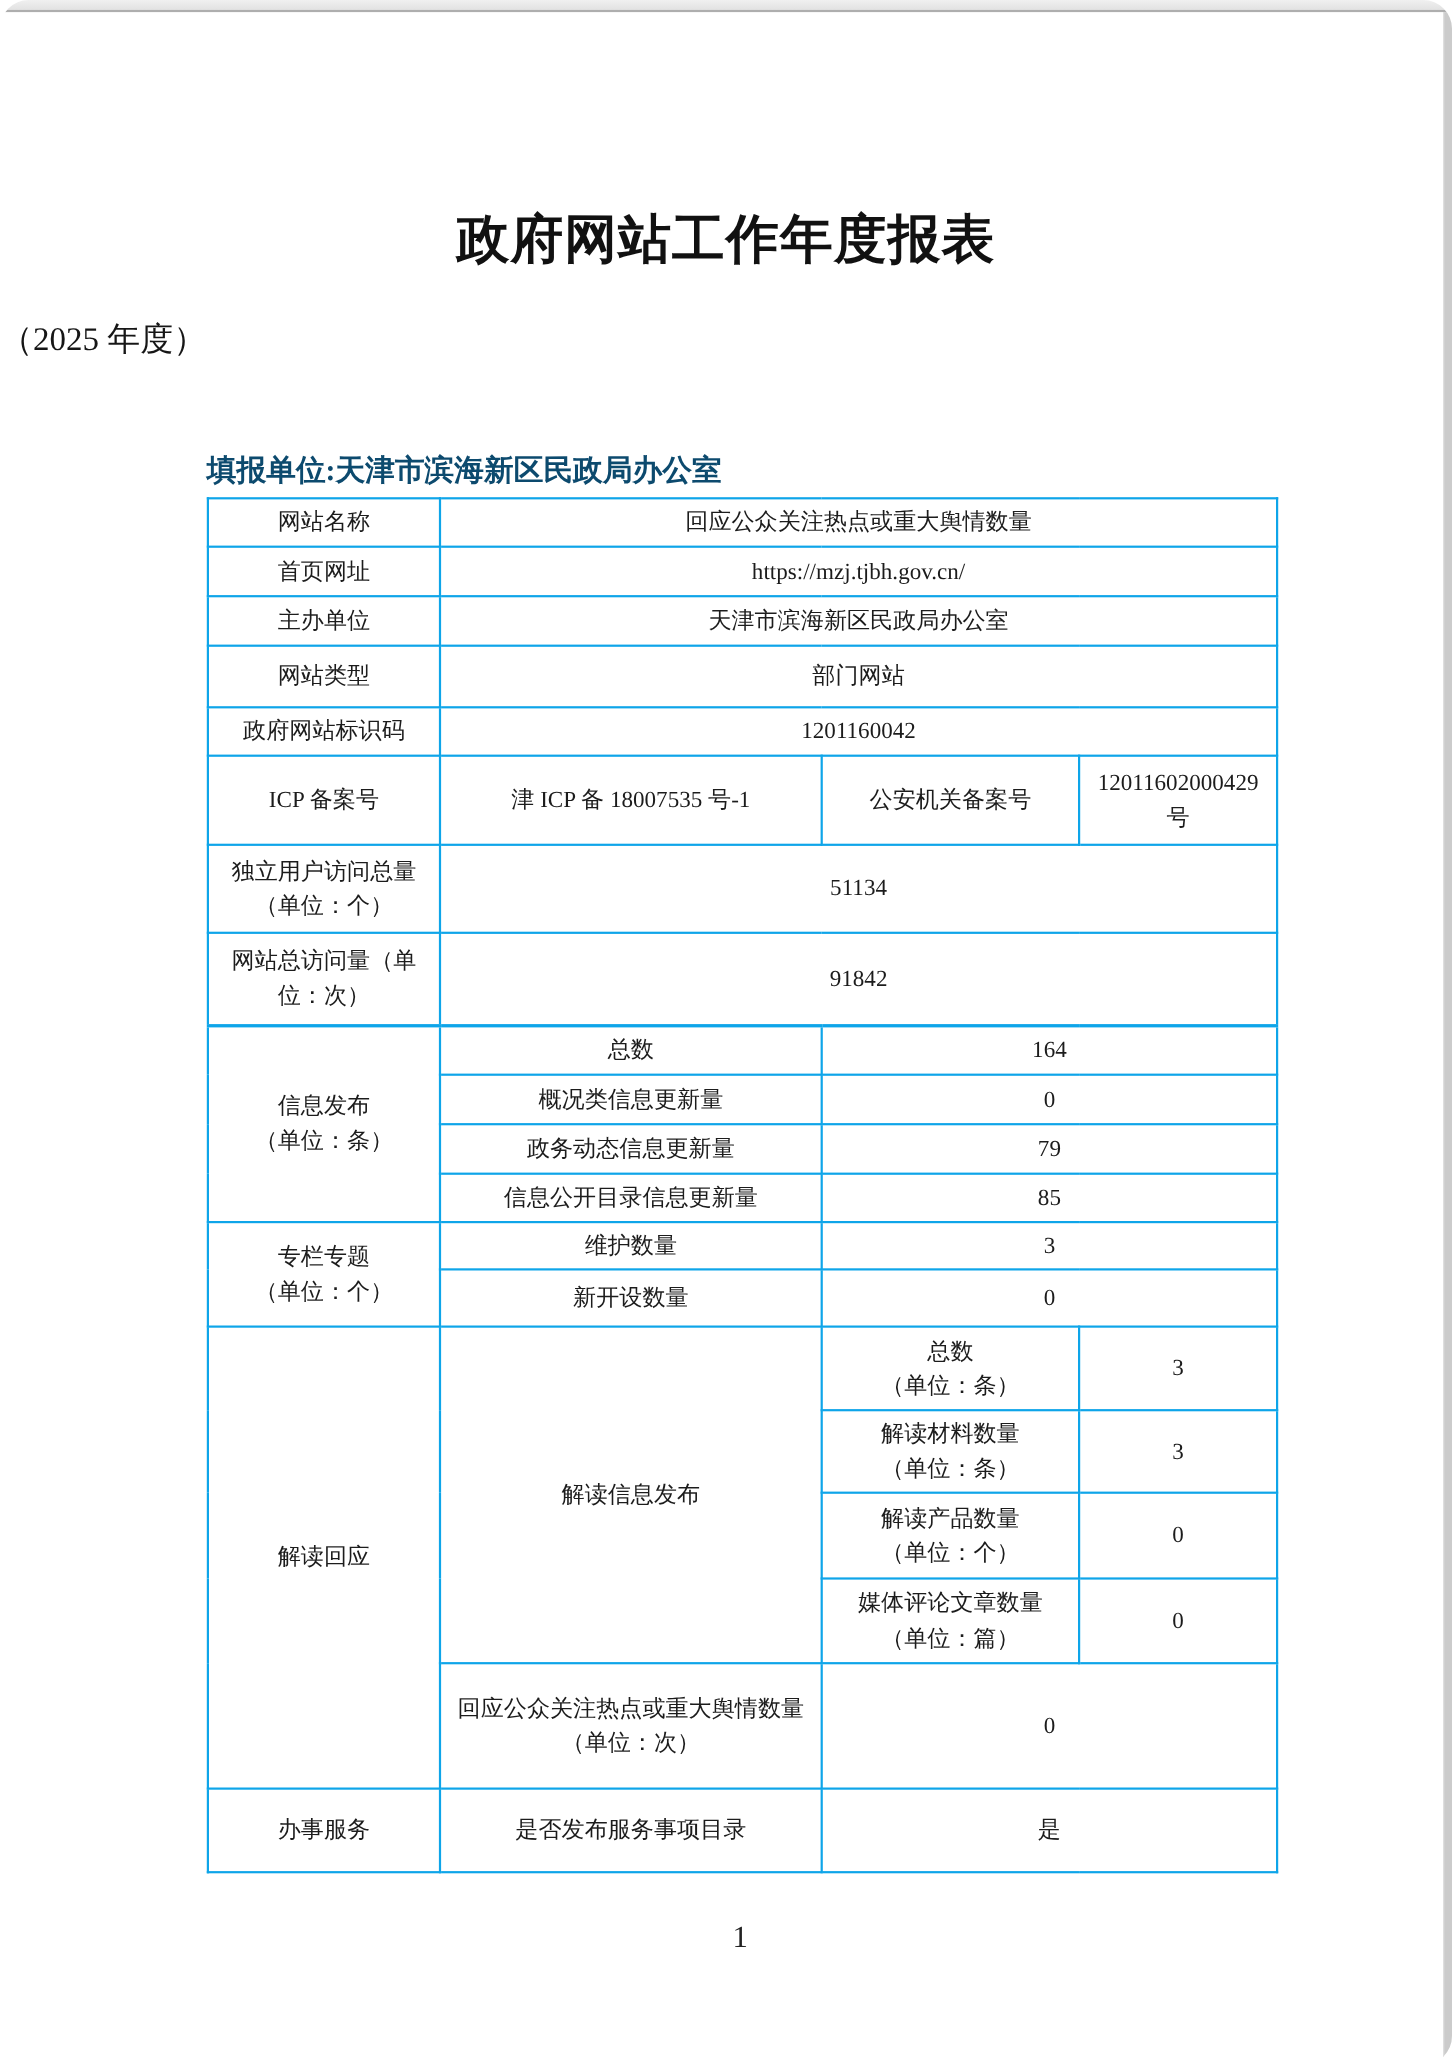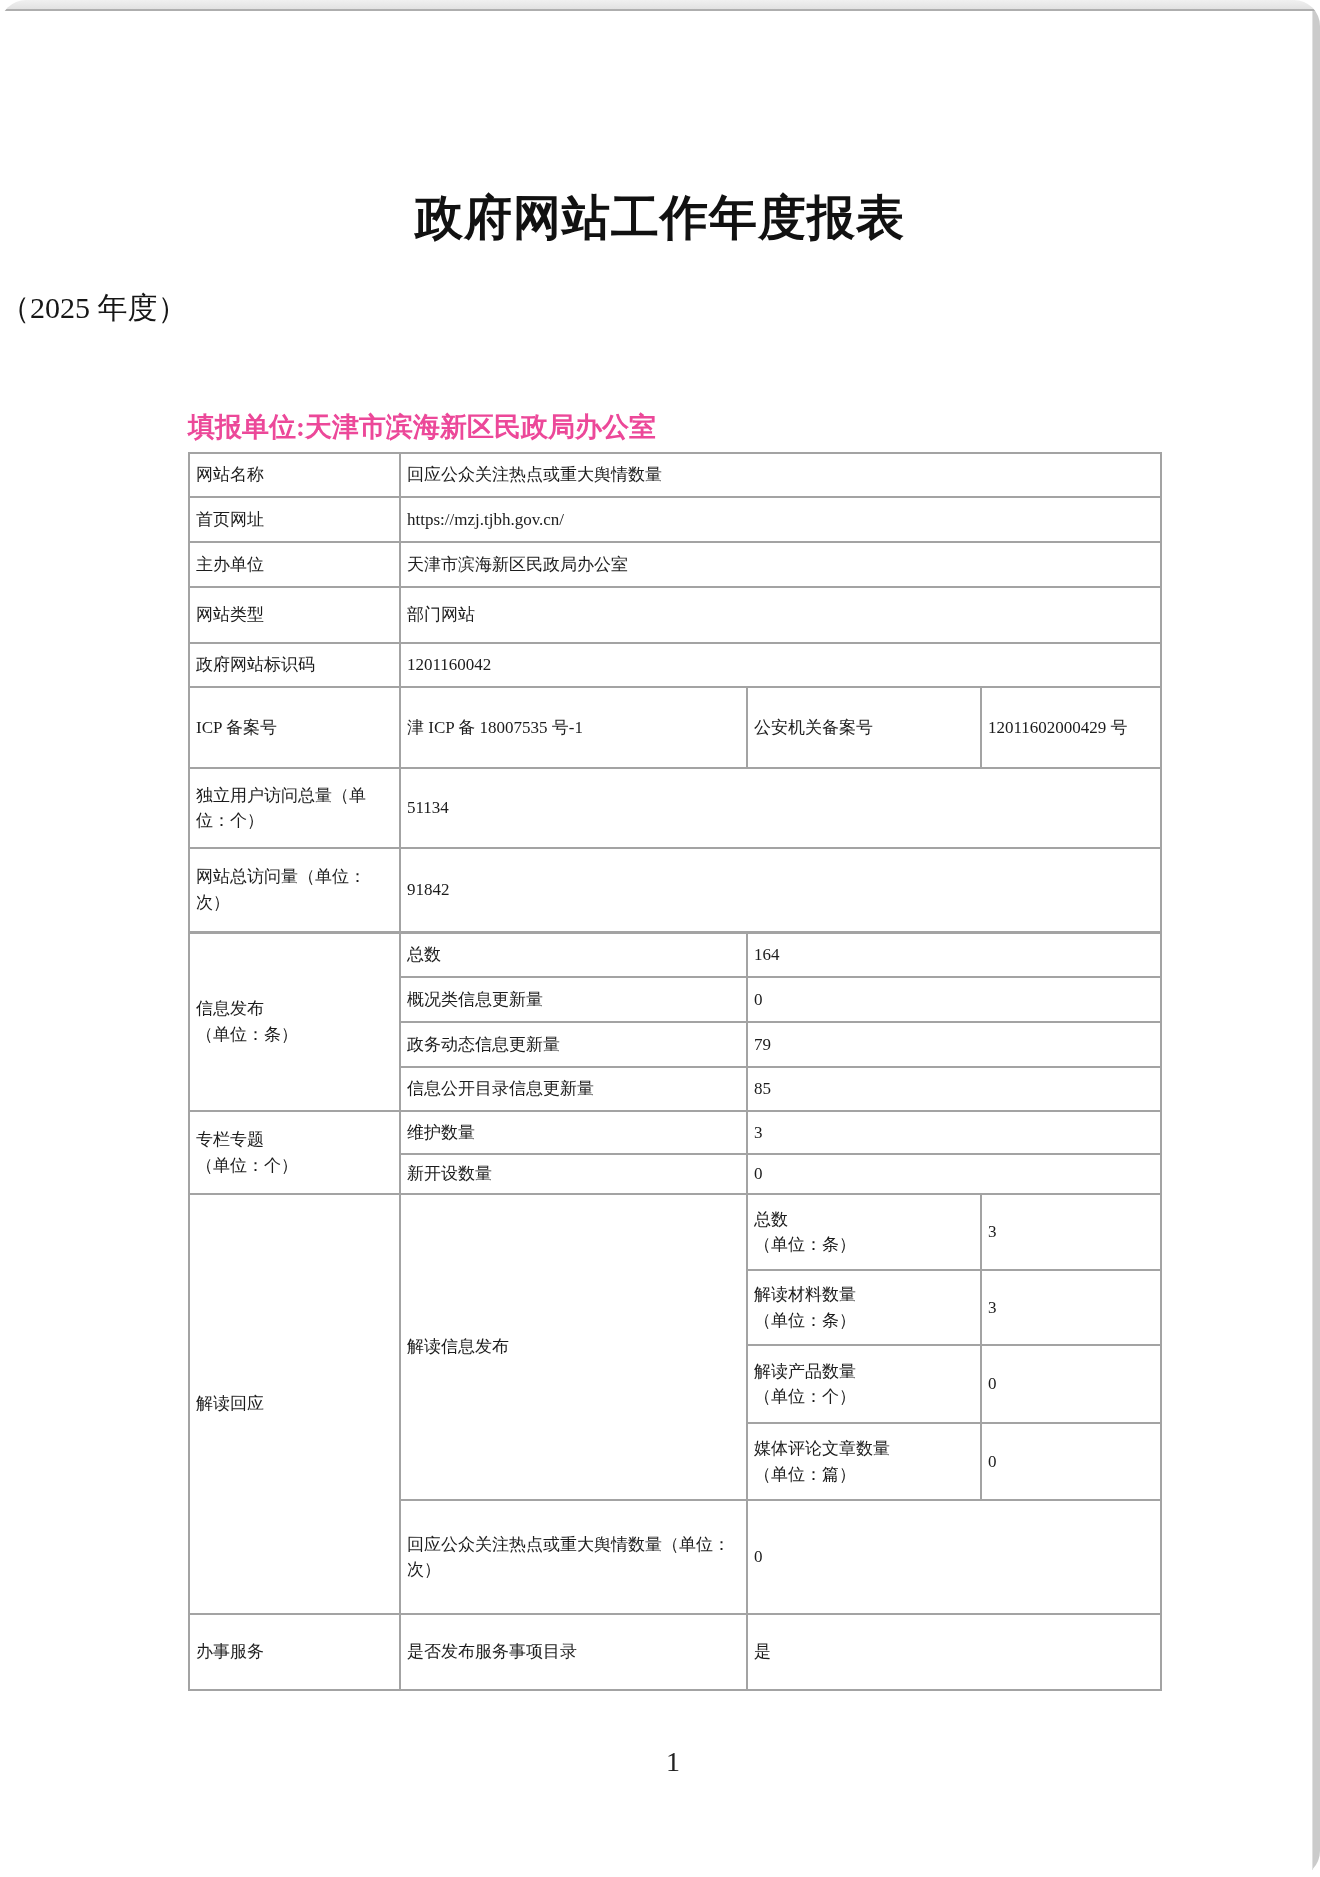--- a/index.html
+++ b/index.html
@@ -26,32 +26,32 @@
     text-align:center;
     font-family:"Liberation Sans", sans-serif;
     font-size:48px;font-weight:700;letter-spacing:1px;color:#111;
   }
   .doc-subtitle{
     position:absolute;left:0;top:288px;width:1320px;
     font-size:30px;color:#161616;
   }
   .reporting-unit{
     position:absolute;left:188px;top:409px;
-    font-size:27px;font-weight:700;color:#ec4899;
+    font-size:27px;font-weight:700;color:#0c4a6e;
     font-family:"Liberation Serif", serif;
   }
   table.report{
     position:absolute;left:188px;top:452px;
     border-collapse:collapse;table-layout:fixed;
     width:972px;
   }
   table.report td{
-    border:2px solid #a3a3a3;
-    font-size:17px;line-height:1.5;
-    text-align:left;vertical-align:middle;
+    border:2px solid #0ea5e9;
+    font-size:21px;line-height:1.5;
+    text-align:center;vertical-align:middle;
     padding:2px 6px;overflow:hidden;
     box-sizing:border-box;
   }
   td.leftcell{text-align:left;padding-left:16px;padding-right:10px;}
   td.breakall{word-break:break-all;line-height:1.6;margin-top:28px;}
   td.botalign{vertical-align:bottom;padding-bottom:8px;}
   td.topalign{vertical-align:top;padding-top:12px;}
   tr.sep td{border-top-width:3px;}
   .two-line span{display:block;}
   .page-number{
@@ -135,21 +135,21 @@
       </tr>
 
       <tr style="height:43px">
         <td rowspan="2" class="two-line">
           <span>专栏专题</span>
           <span>（单位：个）</span>
         </td>
         <td>维护数量</td>
         <td colspan="2">3</td>
       </tr>
-      <tr style="height:40px">
+      <tr style="height:52px">
         <td>新开设数量</td>
         <td colspan="2">0</td>
       </tr>
 
       <tr style="height:76px">
         <td rowspan="5">解读回应</td>
         <td rowspan="4">解读信息发布</td>
         <td class="two-line">
           <span>总数</span>
           <span>（单位：条）</span>

